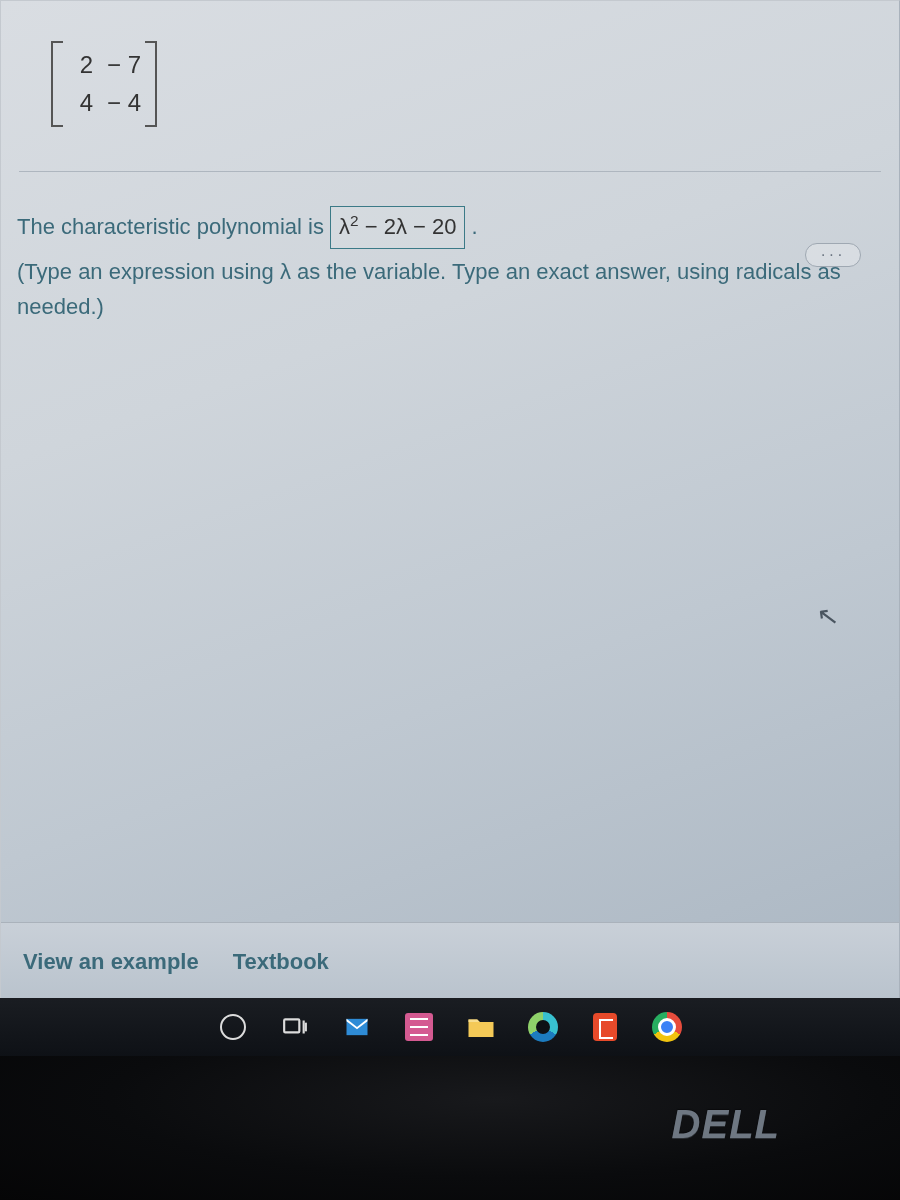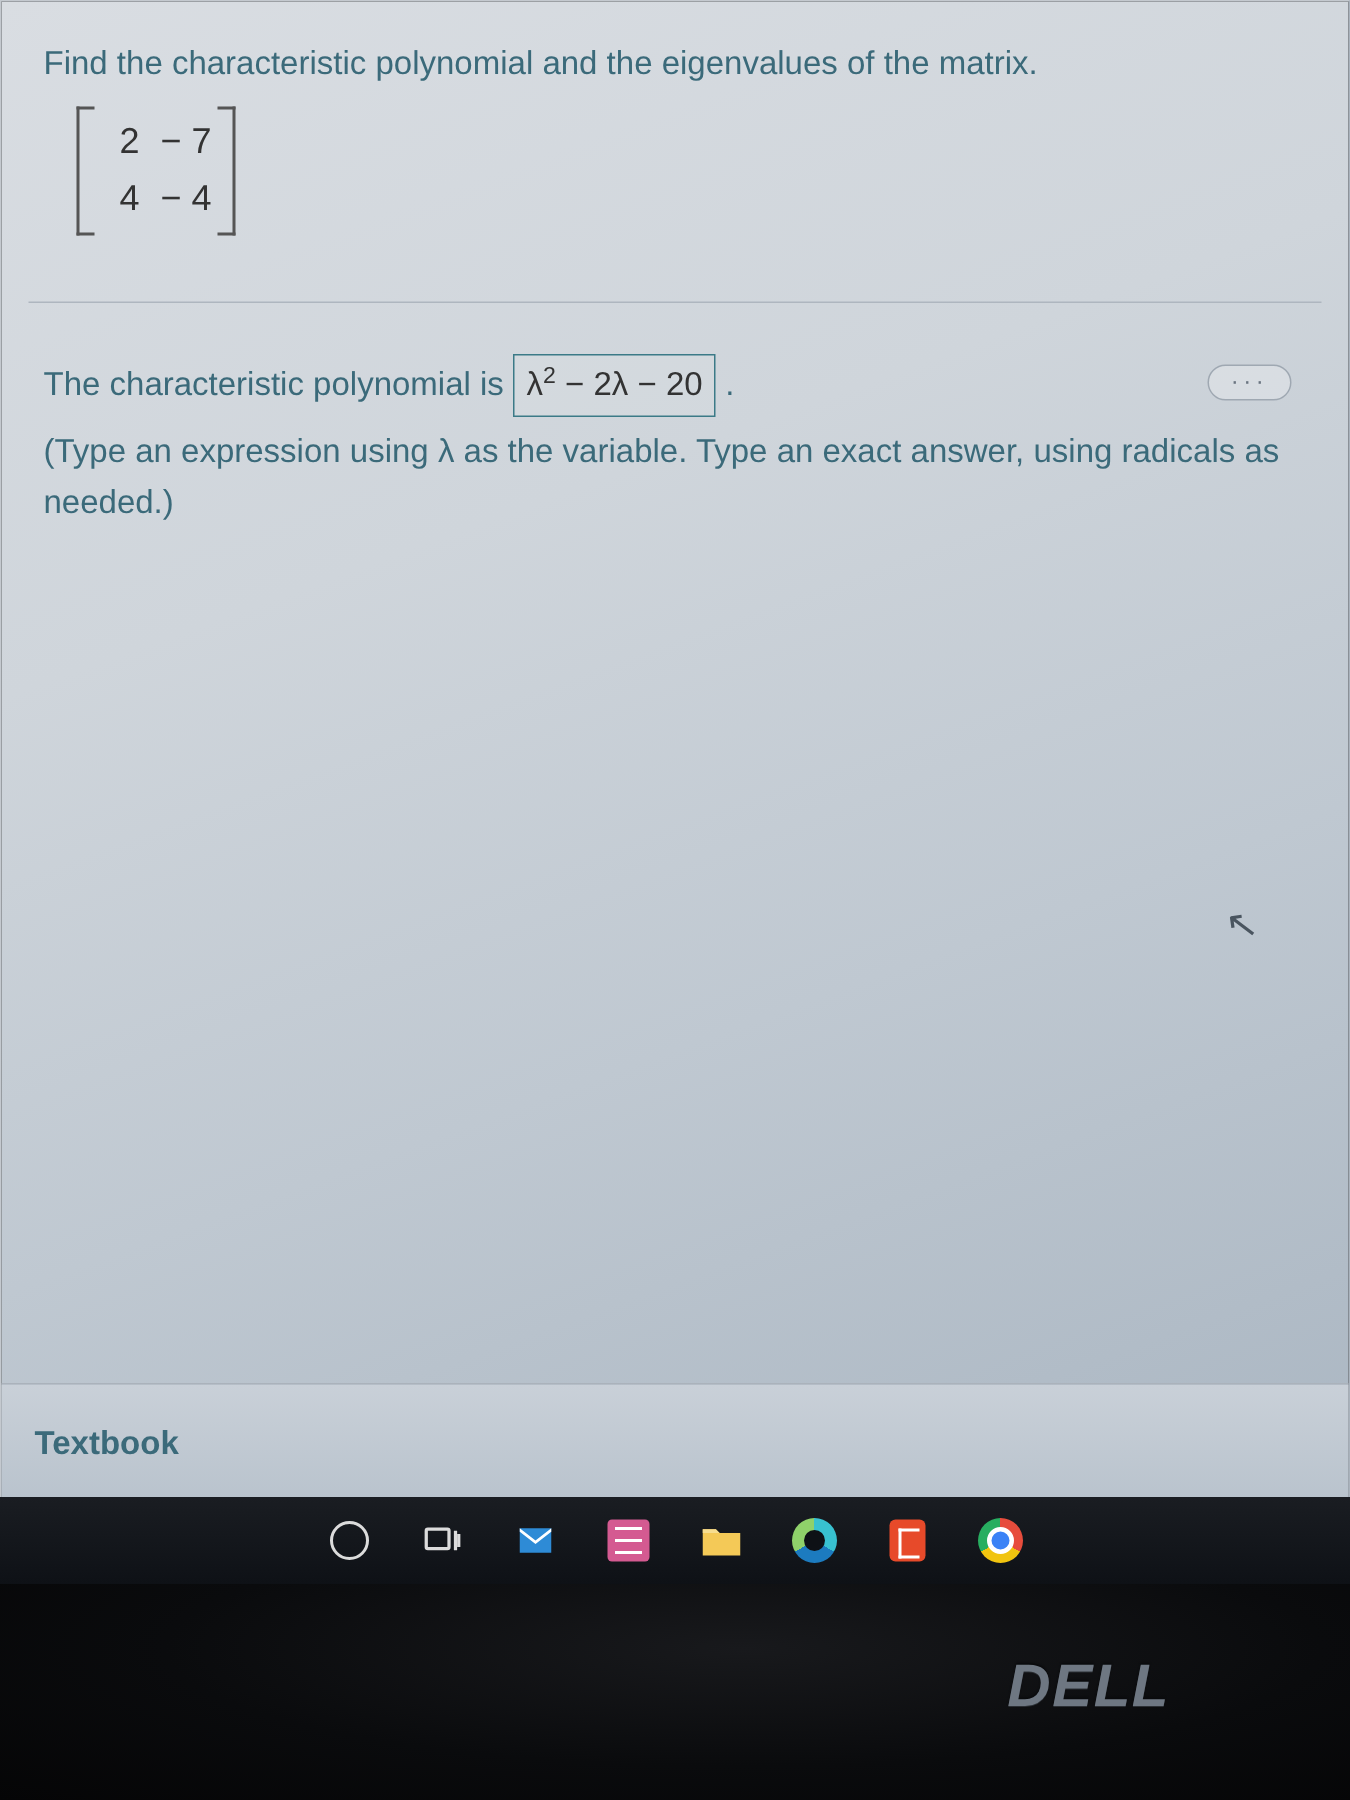--- a/index.html
+++ b/index.html
@@ -77,21 +77,21 @@
     background: rgba(255,255,255,0.25);
     display: flex;
     align-items: center;
     justify-content: center;
     color: #6a7480;
     font-size: 16px;
     letter-spacing: 3px;
     cursor: pointer;
   }
   .answer-block {
-    padding: 34px 28px 0 28px;
+    padding: 34px 28px 0 16px;
     color: #3b6a7a;
     font-size: 22px;
     line-height: 1.55;
   }
   .answer-line { display: inline; }
   .answer-box {
     display: inline-block;
     border: 1.5px solid #3b7a87;
     padding: 2px 8px 4px 8px;
     color: #333;
@@ -201,21 +201,20 @@
   }
 </style>
 </head>
 <body>
 
 <div class="screen">
 
   <div class="panel">
 
     <div class="question-top">
-      <div class="prompt">Find the characteristic polynomial and the eigenvalues of the matrix.</div>
       <div class="matrix">
         <span>2</span>
         <span>− 7</span>
         <span>4</span>
         <span>− 4</span>
       </div>
     </div>
 
     <hr class="divider">
 
@@ -226,20 +225,21 @@
     <div class="answer-block">
       <span class="answer-line">The characteristic polynomial is </span>
       <span class="answer-box" id="answer-box">λ<sup>2</sup> − 2λ − 20</span>
       <span>.</span>
       <span class="hint">(Type an expression using λ as the variable. Type an exact answer, using radicals as needed.)</span>
     </div>
 
     <span class="cursor-glyph">↖</span>
 
     <div class="help-bar">
+      <span class="help-link">View an example</span>
       <span class="help-link">Textbook</span>
     </div>
   </div>
 
   <div class="taskbar">
     <div class="tb-icon">
         <div class="tb-circle"></div>
       </div>
     <div class="tb-icon tb-taskview">
       <svg viewBox="0 0 24 24" fill="none" stroke="#dcdcdc" stroke-width="2">

